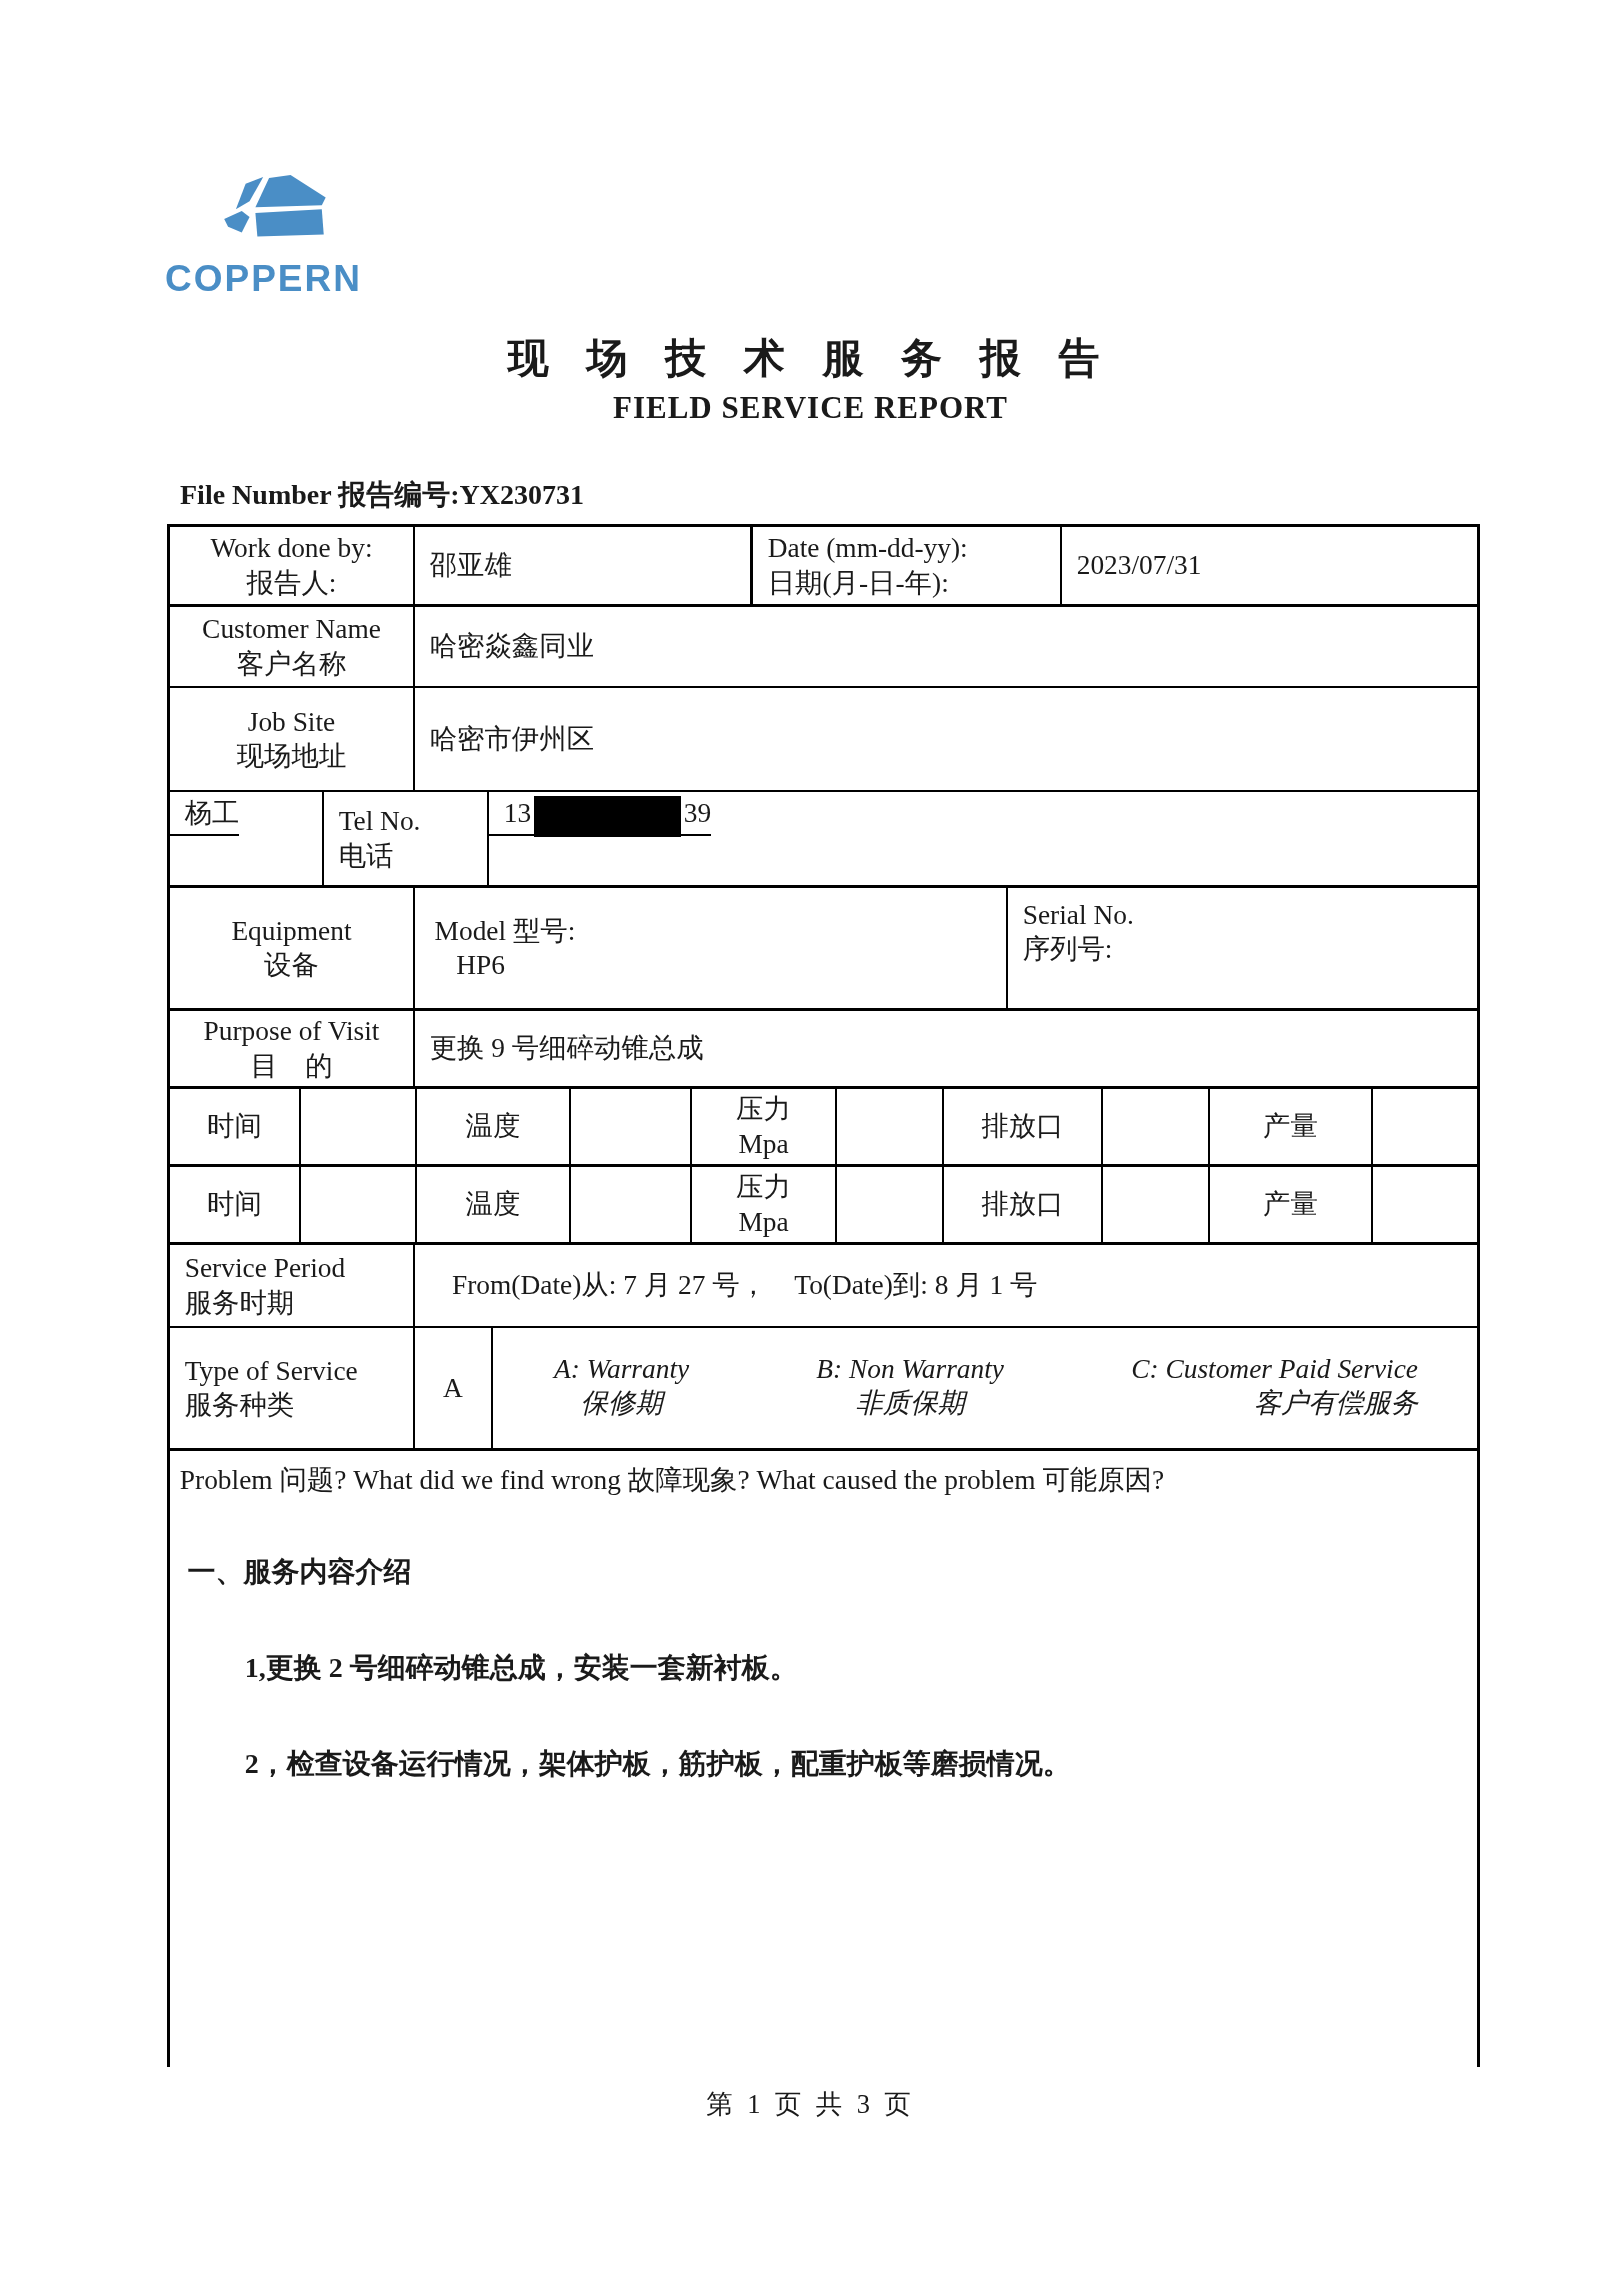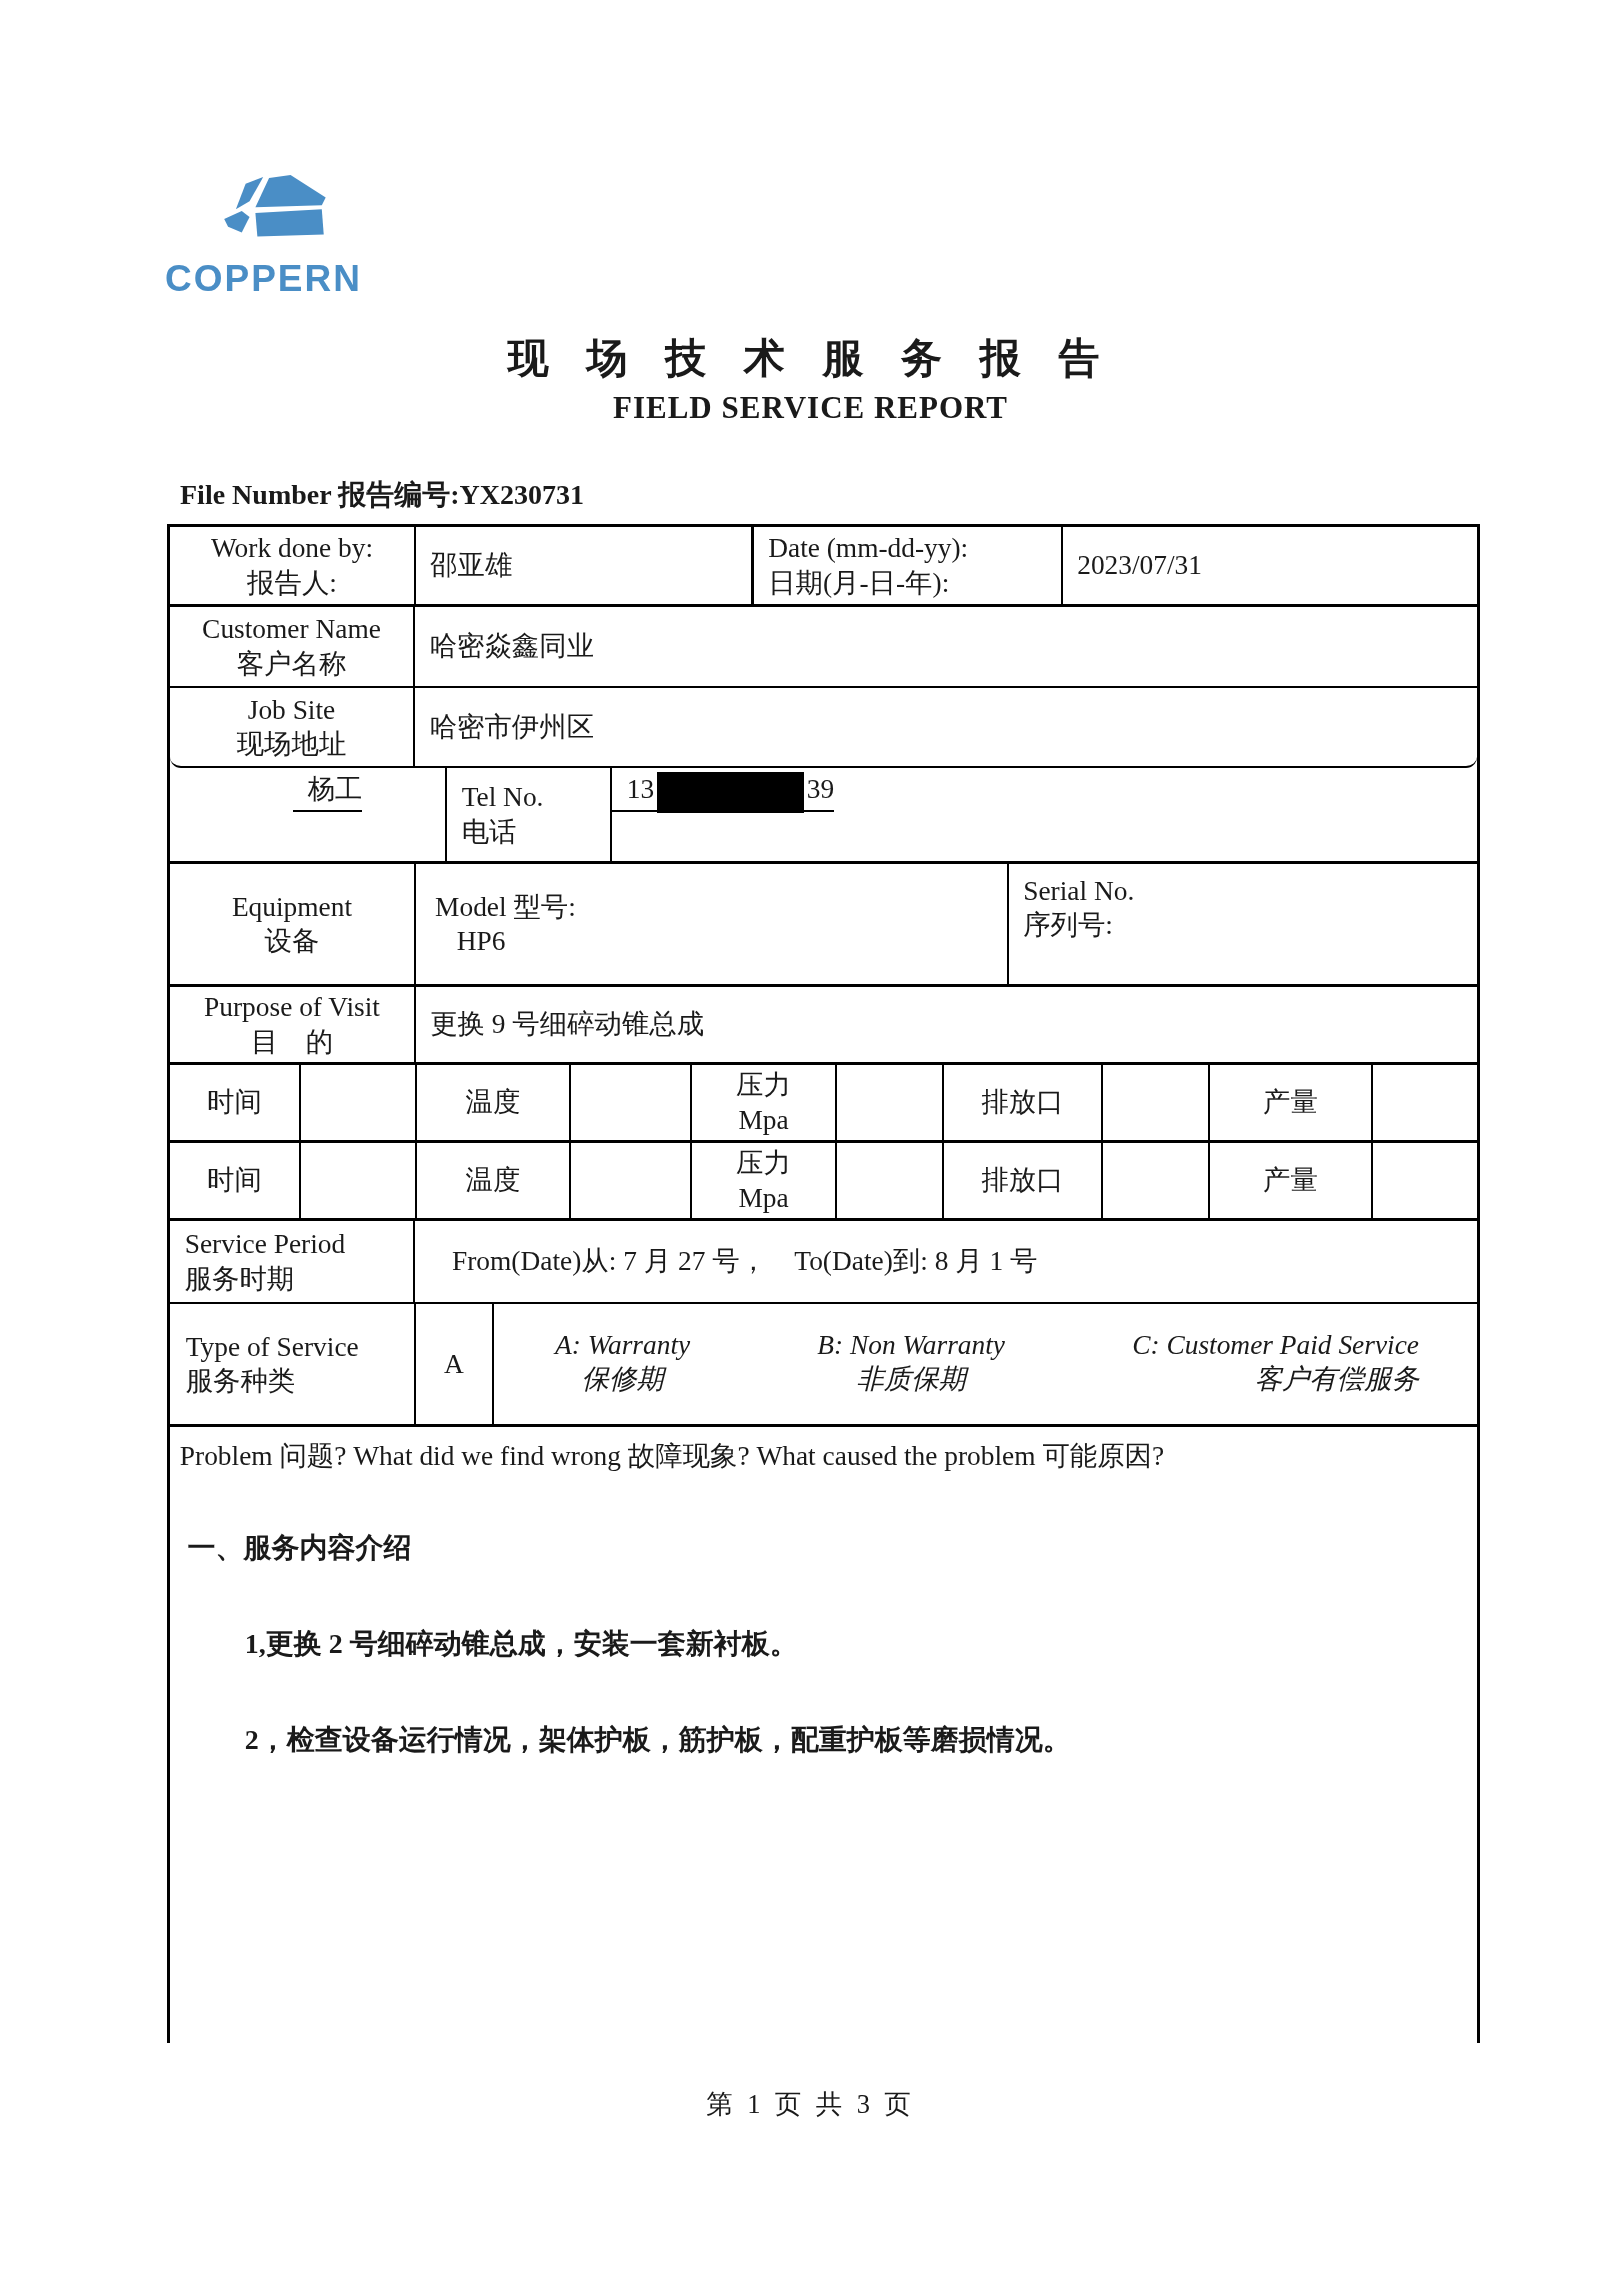--- a/index.html
+++ b/index.html
@@ -39,36 +39,36 @@
     font-size: 28px; font-weight: bold;
   }
 
   
   .report-table {
     position: absolute; left: 167px; top: 524px; width: 1313px;
     border-left: 3.9px solid #000; border-right: 3.9px solid #000; border-top: 3.9px solid #000;
     font-size: 27.4px; line-height: 1.25;
   }
   .trow { display: flex; width: 100%; border-bottom: 2px solid #000; }
-  .trow.thick { border-bottom-width: 3.9px; justify-content: center; }
+  .trow.thick { border-bottom-width: 3.9px; }
   .trow.noborder { border-bottom: none; }
   .tcell {
     border-right: 2px solid #000;
     display: flex; flex-direction: column; justify-content: center;
     overflow: hidden;
   }
   .tcell.last { border-right: none; }
   .tcell.thickr { border-right-width: 3.9px; }
   .center { align-items: center; text-align: center; }
   .padl { padding-left: 14.7px; }
 
   
   .r1 { height: 80px; }
   .r2 { height: 81px; }
-  .r3 { height: 80px; border-radius: 11px; }
+  .r3 { height: 104px; }
   .r4 { height: 96px; }
   .r5 { height: 123px; }
   .r6 { height: 78px; }
   .rm { height: 78px; }
   .r9 { height: 83px; }
   .r10 { height: 123px; }
   .r11 { height: 616px; }
 
   
   .subcol { display: flex; flex-direction: row; justify-content: flex-start; }

